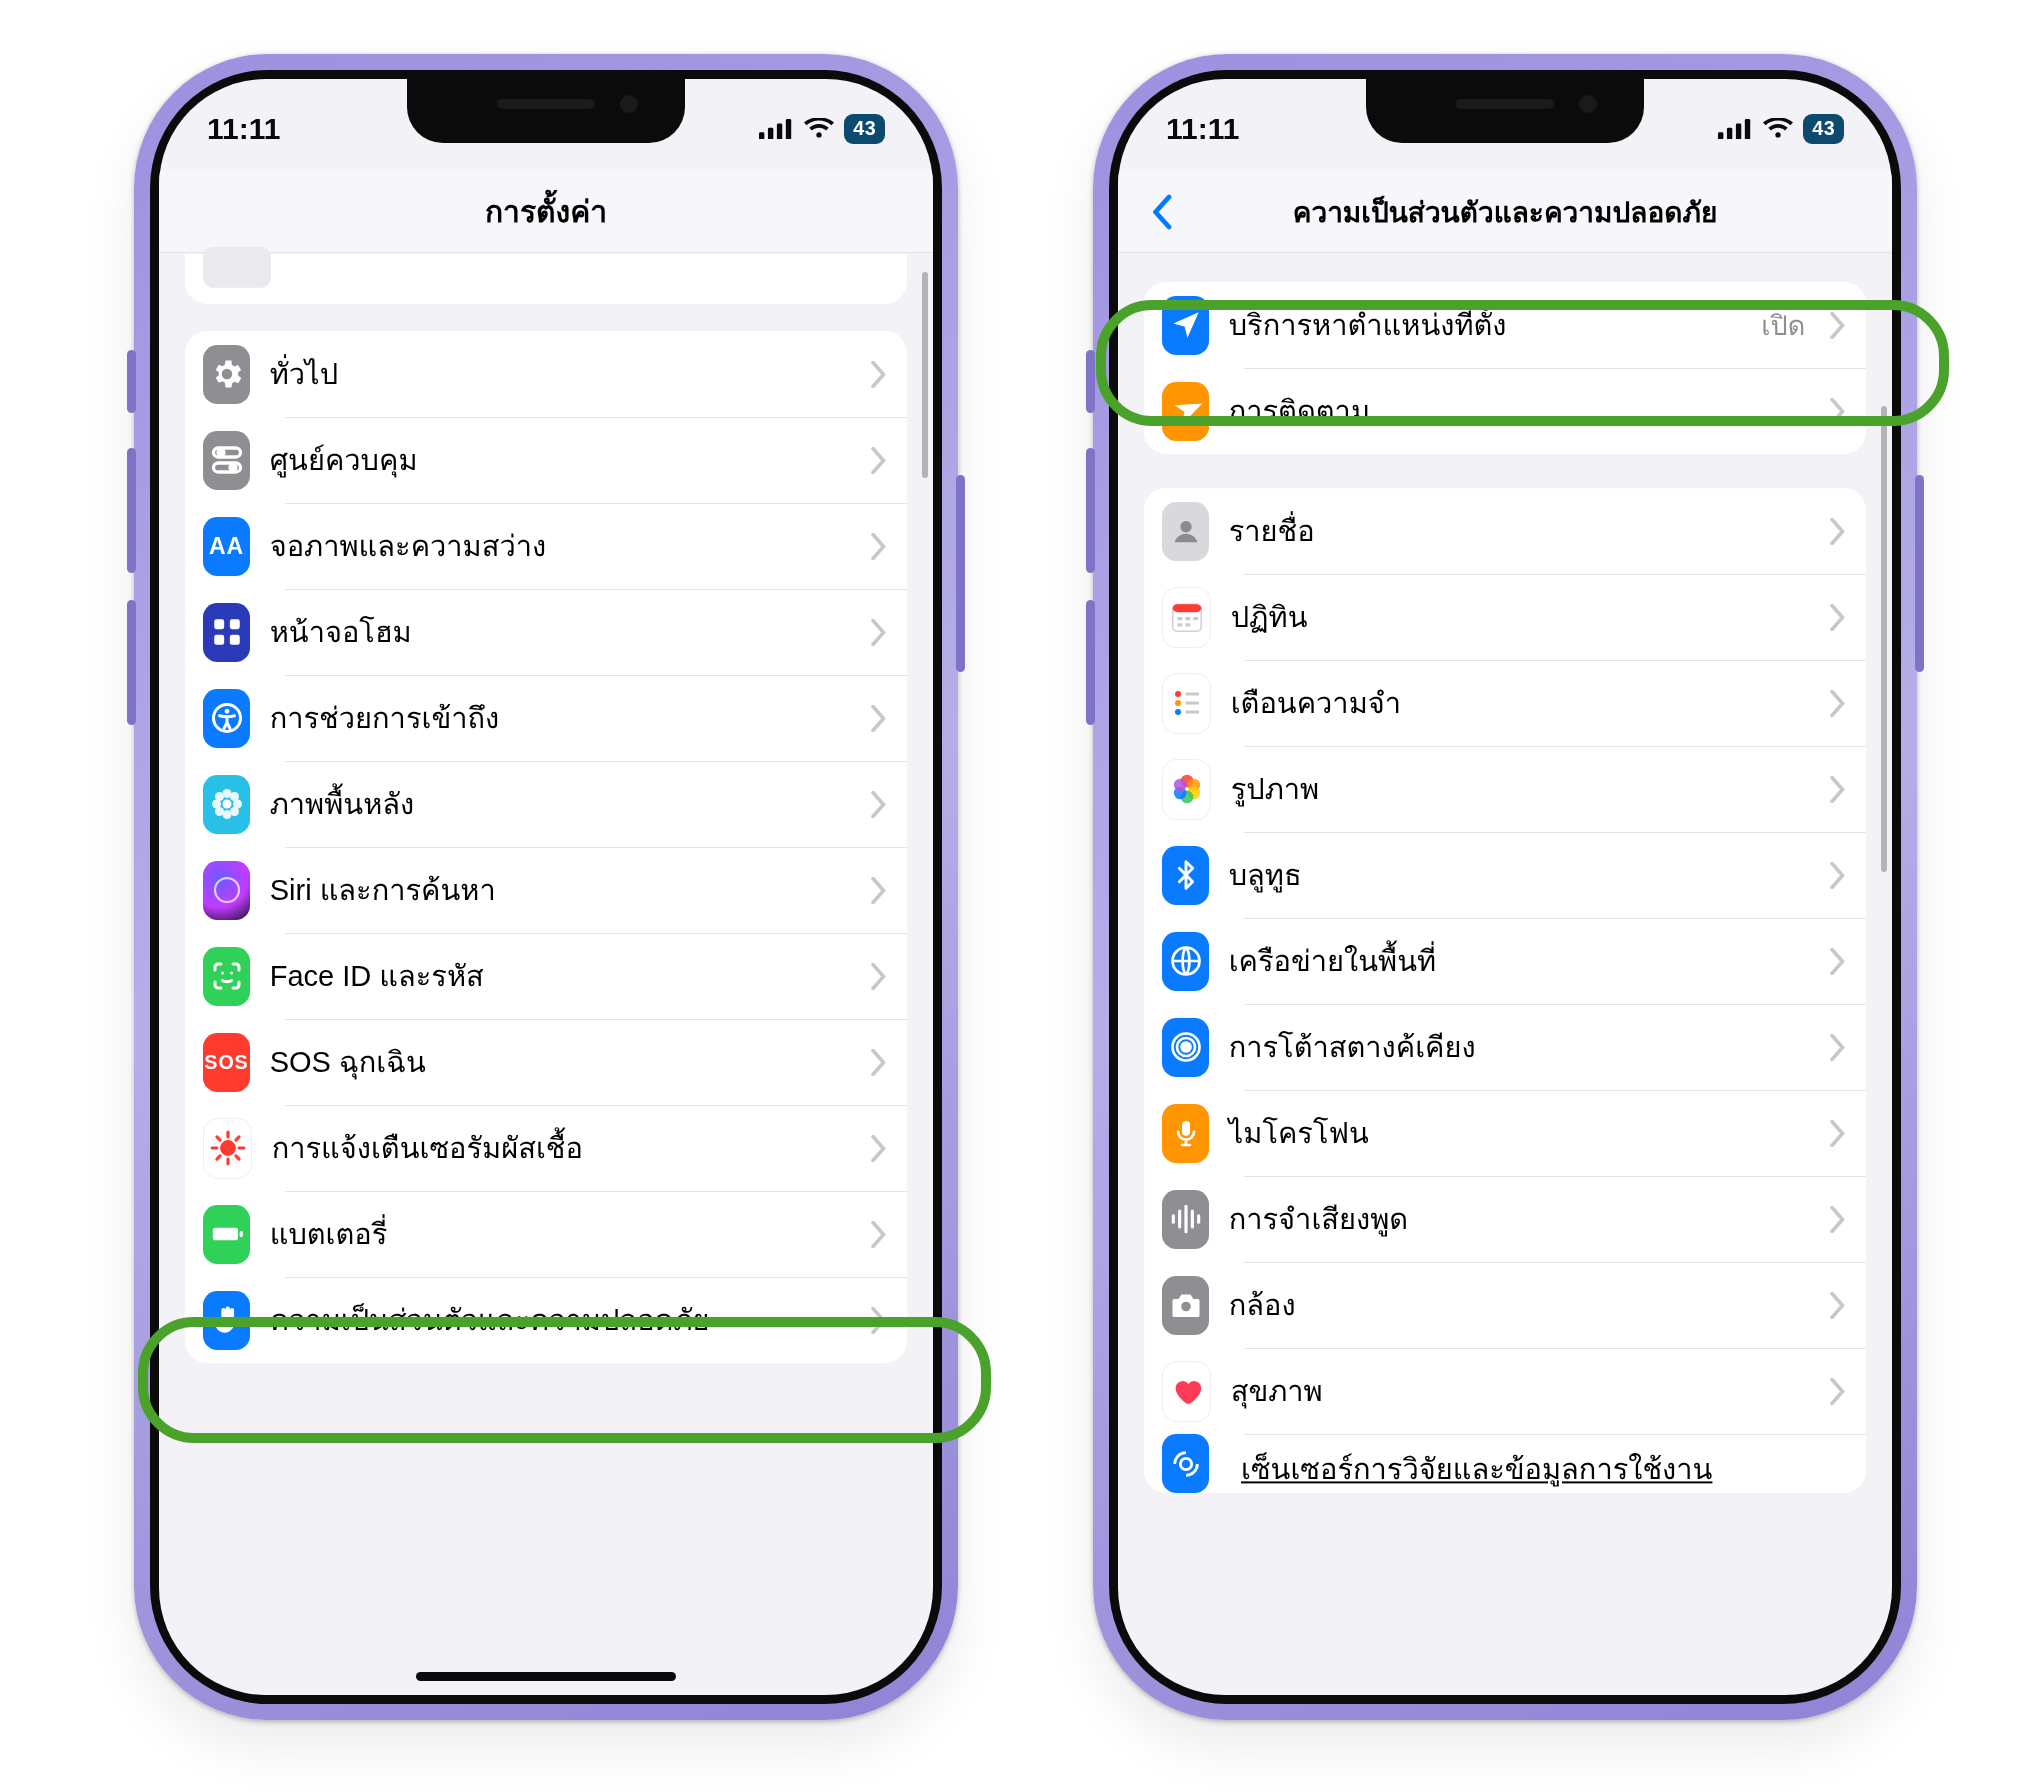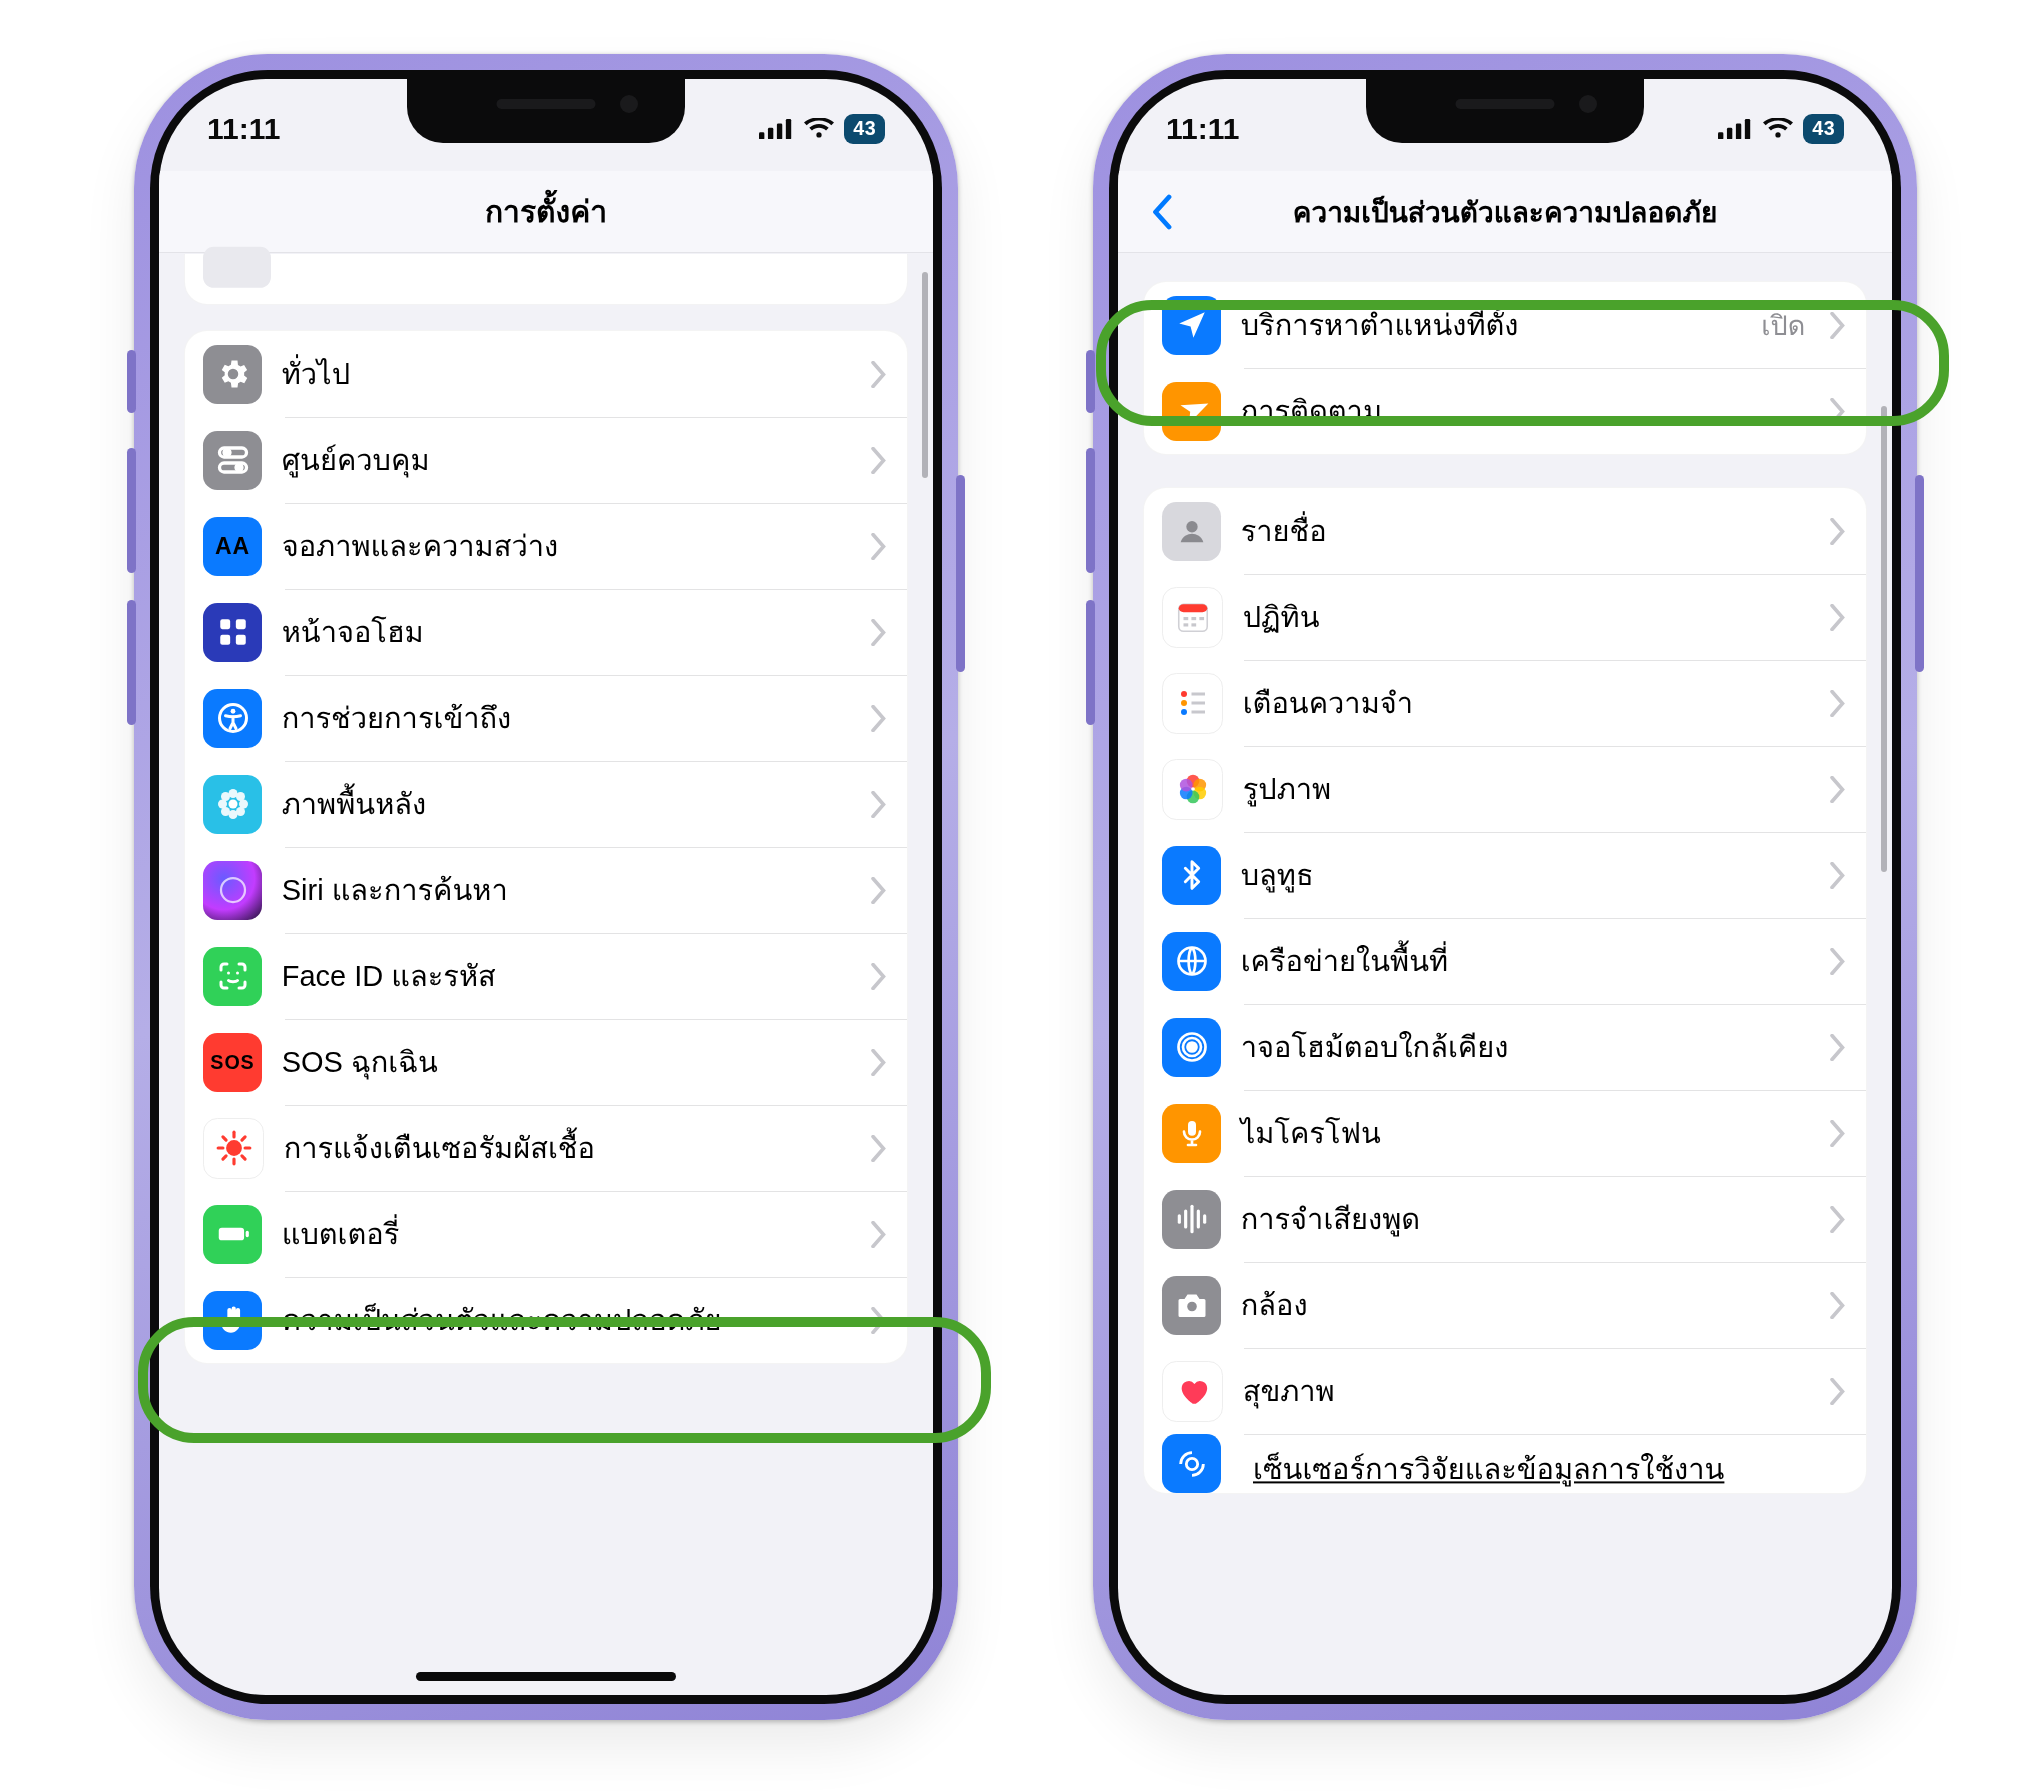--- a/index.html
+++ b/index.html
@@ -178,24 +178,24 @@
     font-size: 27px; color: #8e8e93; margin-right: 5.4px;
   }
   .row .chev {
     color: #c7c7cc;
   }
   .row.cut-bottom { min-height: 54px; gap: 32px; }
   .row.cut-bottom .label { transform: translateY(5.4px); }
 
   
   .ic {
-    width: 59px; height: 59px; border-radius: 14.3px;
+    width: 47px; height: 59px; border-radius: 14.3px;
     display: flex; align-items: center; justify-content: center;
     flex: none;
-    color: #000000;
+    color: #ffffff;
     font-size: 29px;
   }
   .ic svg { display:block; }
 
   
   .home-indicator {
     position: absolute; bottom: 14.3px; left: 50%; transform: translateX(-50%);
     width: 260px; height: 9px; border-radius: 5.4px; background: #0a0a0a;
     z-index: 60;
   }
@@ -597,21 +597,21 @@
                   </svg>
             </div>
             <div class="row">
               <span class="ic" style="background:#0a7aff">
                 <svg width="36" height="36" viewBox="0 0 24 24" fill="none" stroke="#fff" stroke-width="1.8">
                       <circle cx="12" cy="12" r="3" fill="#fff"></circle>
                       <circle cx="12" cy="12" r="6"></circle>
                       <circle cx="12" cy="12" r="9"></circle>
                     </svg>
               </span>
-              <span class="label">าจอโฮม้ตอบใกล้เคียง</span>
+              <span class="label">การโต้าสตางค้เคียง</span>
               <svg class="chev" width="16" height="27" viewBox="0 0 10 18">
                     <path d="M1 1l7 8-7 8" stroke="currentColor" stroke-width="2.4" fill="none" stroke-linecap="round"></path>
                   </svg>
             </div>
             <div class="row">
               <span class="ic" style="background:#ff9500">
                 <svg width="32" height="32" viewBox="0 0 24 24" fill="#fff">
                       <rect x="9" y="3" width="6" height="11" rx="3"></rect>
                       <path d="M6 11a6 6 0 0012 0M12 17v4M9 21h6" stroke="#fff" stroke-width="2" fill="none" stroke-linecap="round"></path>
                     </svg>

